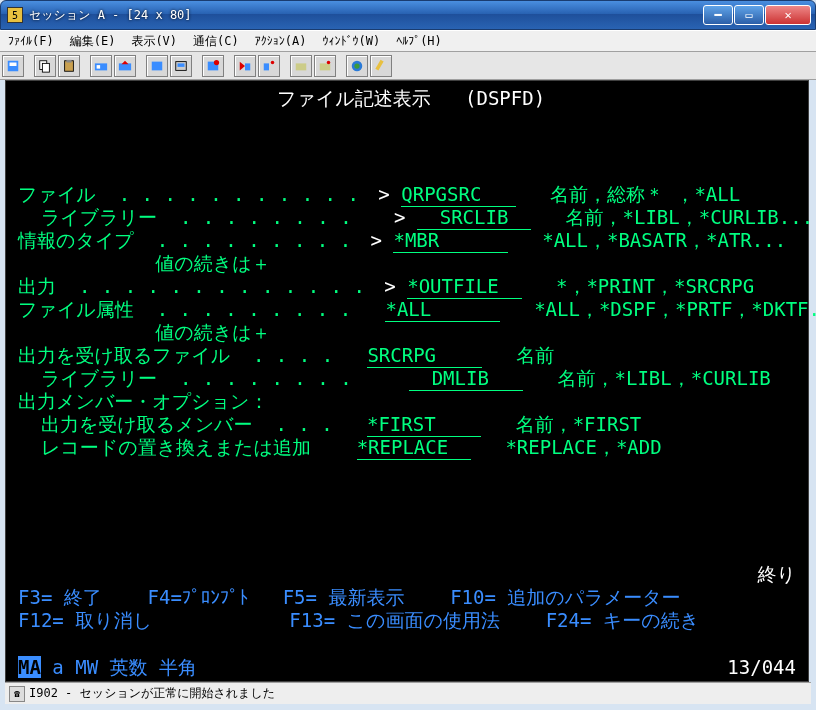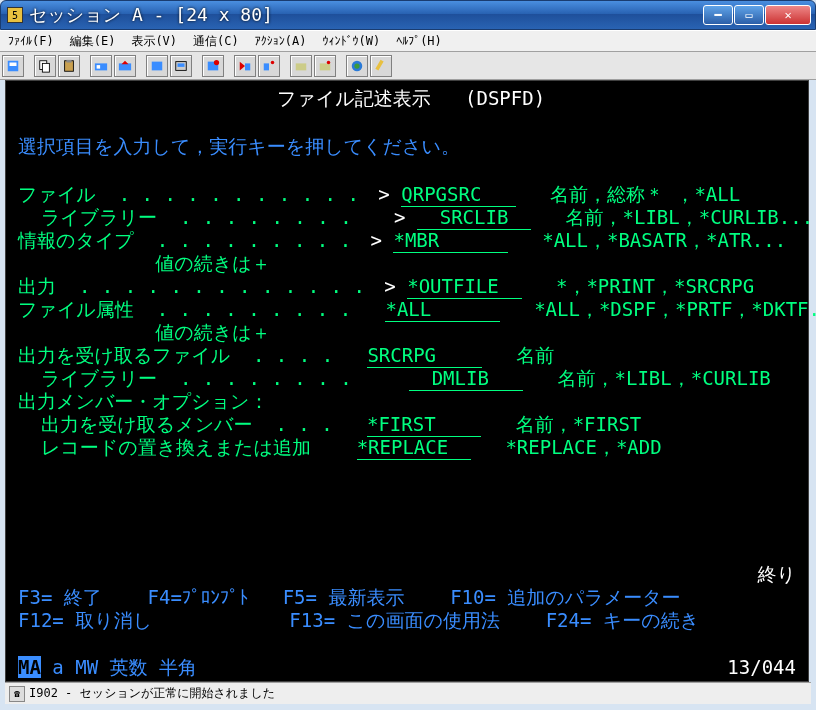--- a/index.html
+++ b/index.html
@@ -1,21 +1,21 @@
 <!DOCTYPE html>
 <html><head>
 <meta charset="utf-8">
 <style>
 * { margin:0; padding:0; box-sizing:border-box; }
 body { width:816px; height:710px; background:#d7e4f2; font-family:"MS Gothic","Meiryo",monospace; overflow:hidden; }
 
 
 .titlebar { height:30px; background:linear-gradient(180deg,#4a8fe0 0%,#2963b3 45%,#1e4f9a 46%,#2963b3 100%); display:flex; align-items:center; padding-left:6px; border:1px solid #1a3c70; border-top-left-radius:6px; border-top-right-radius:6px; }
 .titlebar .appicon { width:16px; height:16px; background:#e8c040; border:1px solid #333; margin-right:6px; font-size:10px; display:flex; align-items:center; justify-content:center; color:#000; }
-.titlebar .title { color:#fff; font-size:18px; text-shadow:0 0 3px #000; flex:1; }
+.titlebar .title { color:#fff; font-size:12px; text-shadow:0 0 3px #000; flex:1; }
 .winbtns { display:flex; height:20px; margin-right:4px; gap:1px; }
 .winbtn { width:30px; height:20px; border:1px solid #fff; border-radius:3px; display:flex; align-items:center; justify-content:center; font-size:12px; color:#fff; }
 .winbtn.min,.winbtn.max { background:linear-gradient(180deg,#5fa3e8,#2c5fa8); }
 .winbtn.close { width:46px; background:linear-gradient(180deg,#e88,#c33); }
 
 .menubar { height:22px; background:#f0f0f0; border-top:1px solid #fff; border-bottom:1px solid #a0a0a0; display:flex; align-items:center; padding-left:4px; font-size:12px; gap:8px; }
 .menubar span { padding:6px 4px; }
 
 .toolbar { height:28px; background:#e6e6e6; border-bottom:1px solid #a0a0a0; display:flex; align-items:center; padding-left:2px; gap:2px; }
 .tbtn { width:22px; height:22px; border:1px solid #808080; background:#d8d8d8; display:flex; align-items:center; justify-content:center; font-size:12px; box-shadow:inset 1px 1px 0 #fff; }
@@ -144,21 +144,20 @@
     </div>
   <div class="tbtn">
       <svg viewBox="0 0 16 16">
         <rect x="4" y="2" width="4" height="12" fill="#e8c040" transform="rotate(30 8 8)"></rect>
       </svg>
     </div>
 </div>
 
 <div class="term">
   <div class="row c-white" style="top:6px; text-align:center; left:0; right:0;">ファイル記述表示   (DSPFD)</div>
-  <div class="row c-cyan" style="top:54px;">選択項目を入力して，実行キーを押してください。</div>
 
   <div class="row c-green" style="top:102px;"><span>ファイル  . . . . . . . . . . .</span> <span class="c-white">&gt;</span> <span class="field">QRPGSRC   </span>   <span class="c-green">名前，総称＊ ，*ALL</span></div>
   <div class="row c-green" style="top:125px;"><span>  ライブラリー  . . . . . . . .  </span> <span class="c-white">&gt;</span> <span class="field">  SRCLIB  </span>   <span class="c-green">名前，*LIBL，*CURLIB...</span></div>
   <div class="row c-green" style="top:148px;"><span>情報のタイプ  . . . . . . . . .</span> <span class="c-white">&gt;</span> <span class="field">*MBR      </span>   <span class="c-green">*ALL，*BASATR，*ATR...</span></div>
   <div class="row c-green" style="top:171px;">            値の続きは＋</div>
   <div class="row c-green" style="top:194px;"><span>出力  . . . . . . . . . . . . .</span> <span class="c-white">&gt;</span> <span class="field">*OUTFILE  </span>   <span class="c-green">*，*PRINT，*SRCRPG</span></div>
   <div class="row c-green" style="top:217px;"><span>ファイル属性  . . . . . . . . .</span>   <span class="field">*ALL      </span>   <span class="c-green">*ALL，*DSPF，*PRTF，*DKTF...</span></div>
   <div class="row c-green" style="top:240px;">            値の続きは＋</div>
   <div class="row c-green" style="top:263px;"><span>出力を受け取るファイル  . . . .</span>   <span class="field">SRCRPG    </span>   <span class="c-green">名前</span></div>
   <div class="row c-green" style="top:309px;">出力メンバー・オプション：</div>

